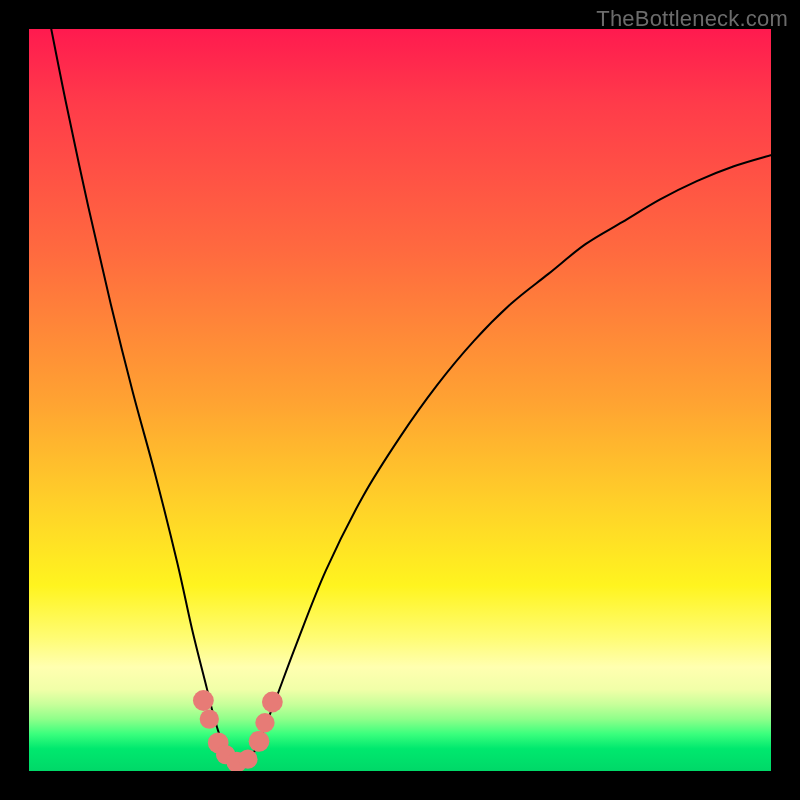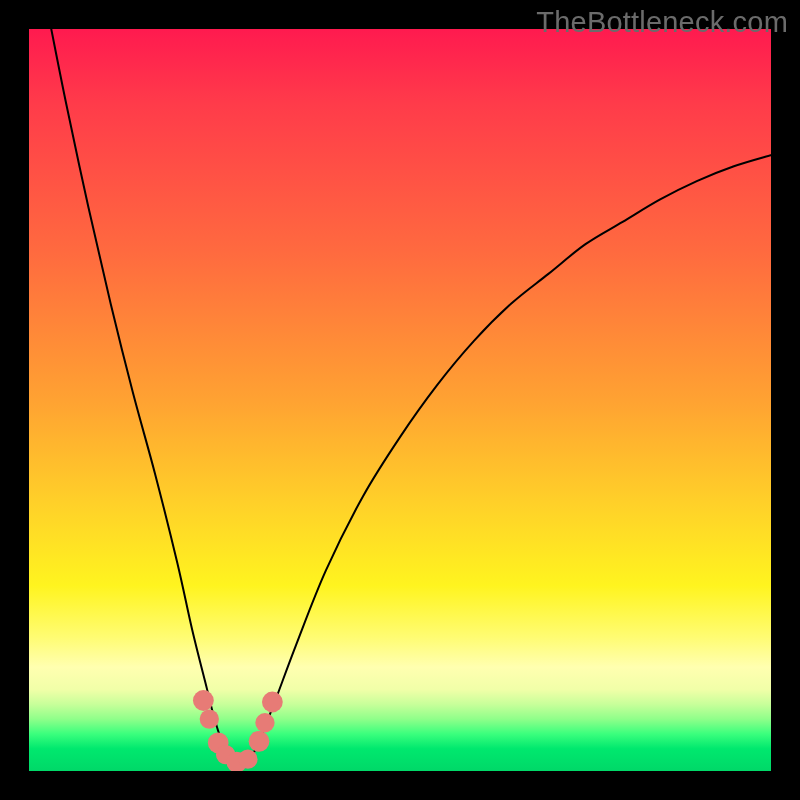--- a/index.html
+++ b/index.html
@@ -49,21 +49,21 @@
     left: 29px;
     top: 29px;
     width: 742px;
     height: 742px;
   }
   .watermark {
     position: absolute;
     top: 6px;
     right: 12px;
     color: #6b6b6b;
-    font-size: 29px;
+    font-size: 22px;
     letter-spacing: 0.2px;
     user-select: none;
   }
 </style>
 </head>
 <body>
 
 <div class="frame">
   <div class="plot-area"></div>
 

